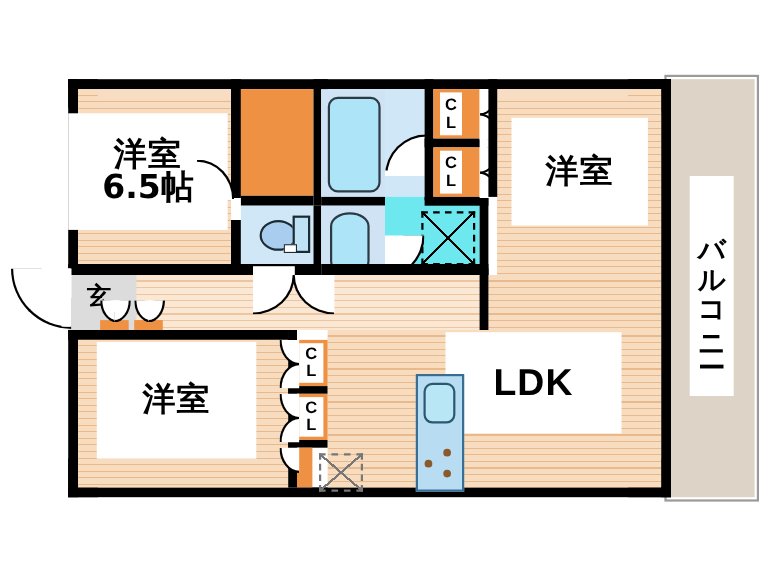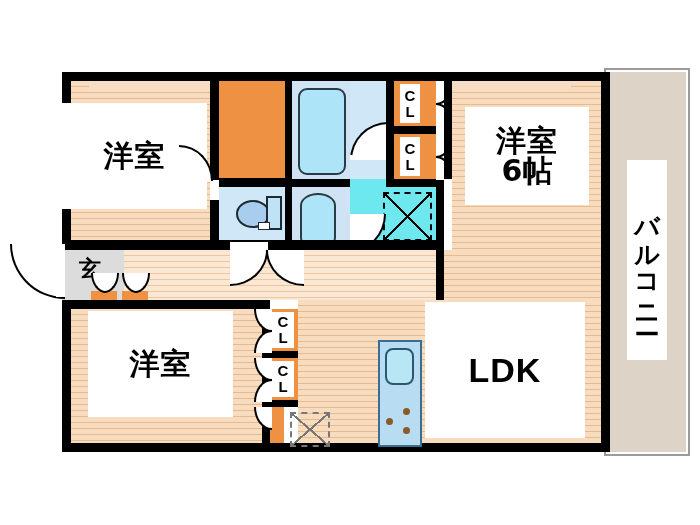--- a/index.html
+++ b/index.html
@@ -157,20 +157,21 @@
   <div class="abs wall" style="left:62px;top:72px;width:27px;height:26px;"></div>
   <div class="abs wall" style="left:571px;top:72px;width:39px;height:30px;"></div>
   <div class="abs wall" style="left:62px;top:417px;width:27px;height:35px;"></div>
   <div class="abs wall" style="left:571px;top:417px;width:39px;height:35px;"></div>
 
   <div class="abs floor-wood" style="left:71px;top:81px;width:139px;height:159px;"></div>
   <div class="abs floor-plain" style="left:89px;top:81px;width:121px;height:9px;"></div>
 
   <div class="lbl" style="left:62px;top:103px;width:145px;height:106px;">
     <span class="room-name l1">洋室</span>
+    <span class="room-size l2">6.5帖</span>
   </div>
 
   <div class="abs wall" style="left:210px;top:72px;width:9px;height:108px;"></div>
   <div class="abs wall" style="left:210px;top:200px;width:9px;height:50px;"></div>
 
   <div class="plain-white" style="left:180px;top:178px;width:31px;height:4px;"></div>
   <div class="swing sw-tr" style="left:179px;top:145px;width:32px;height:34px;"></div>
 
   <div class="abs wall" style="left:62px;top:240px;width:157px;height:10px;"></div>
 
@@ -227,21 +228,20 @@
     <span>L</span>
   </div>
   <div class="abs wall" style="left:386px;top:179px;width:58px;height:8px;"></div>
   <div class="fan fan-rt-t" style="left:436px;top:134px;width:16px;height:22px;"></div>
   <div class="fan fan-rt-b" style="left:436px;top:156px;width:16px;height:22px;"></div>
 
   <div class="abs floor-wood" style="left:452px;top:81px;width:149px;height:169px;"></div>
   <div class="abs floor-plain" style="left:452px;top:81px;width:119px;height:9px;"></div>
   <div class="lbl" style="left:465px;top:107px;width:124px;height:98px;">
     <span class="room-name l1">洋室</span>
-    <span class="room-size l2">6帖</span>
   </div>
   <div class="abs wall" style="left:444px;top:72px;width:8px;height:107px;"></div>
 
   <div class="abs floor-wood-lt" style="left:89px;top:250px;width:355px;height:50px;"></div>
 
   <div class="swing sw-br" style="left:230px;top:250px;width:36px;height:34px;"></div>
   <div class="swing sw-bl" style="left:266px;top:250px;width:36px;height:34px;"></div>
 
   <div class="abs tile-gray" style="left:62px;top:250px;width:62px;height:50px;"></div>
   <div class="genkan" style="left:68px;top:254px;width:44px;height:30px;">玄</div>
@@ -285,21 +285,21 @@
   <div class="abs wall" style="left:262px;top:400px;width:36px;height:7px;"></div>
   <div class="fan fan-lf-t" style="left:254px;top:358px;width:16px;height:21px;"></div>
   <div class="fan fan-lf-b" style="left:254px;top:379px;width:16px;height:21px;"></div>
 
   <div class="abs closet-orange" style="left:270px;top:407px;width:14px;height:36px;"></div>
   <div class="fan fan-lf-t" style="left:254px;top:407px;width:16px;height:21px;"></div>
 
   <div class="abs floor-wood" style="left:298px;top:300px;width:303px;height:143px;"></div>
   <div class="abs floor-wood" style="left:444px;top:250px;width:157px;height:50px;"></div>
 
-  <div class="lbl" style="left:425px;top:302px;width:160px;height:136px;">
+  <div class="lbl" style="left:405px;top:302px;width:160px;height:92px;">
     <span class="ldk-name l1">LDK</span>
   </div>
 
   <div class="ent-box" style="left:290px;top:412px;width:36px;height:31px;"></div>
 
   <div class="kitchen" style="left:378px;top:340px;width:40px;height:103px;"></div>
   <div class="sink" style="left:385px;top:348px;width:25px;height:33px;"></div>
   <div class="burner" style="left:403px;top:408px;width:7px;height:7px;"></div>
   <div class="burner" style="left:386px;top:418px;width:7px;height:7px;"></div>
   <div class="burner" style="left:403px;top:427px;width:7px;height:7px;"></div>

